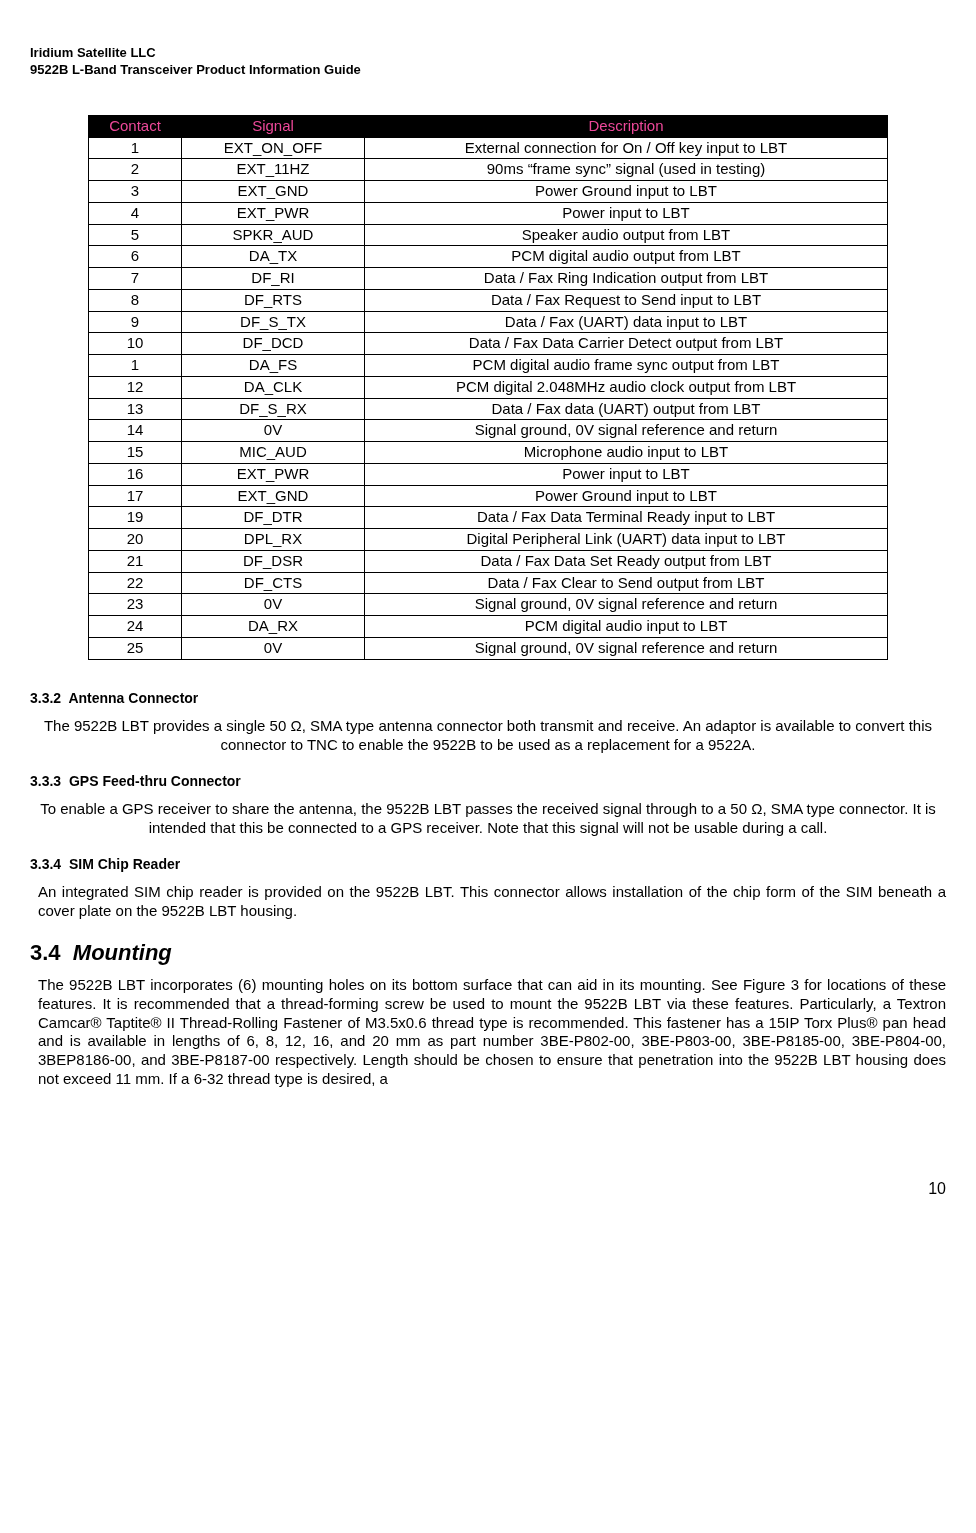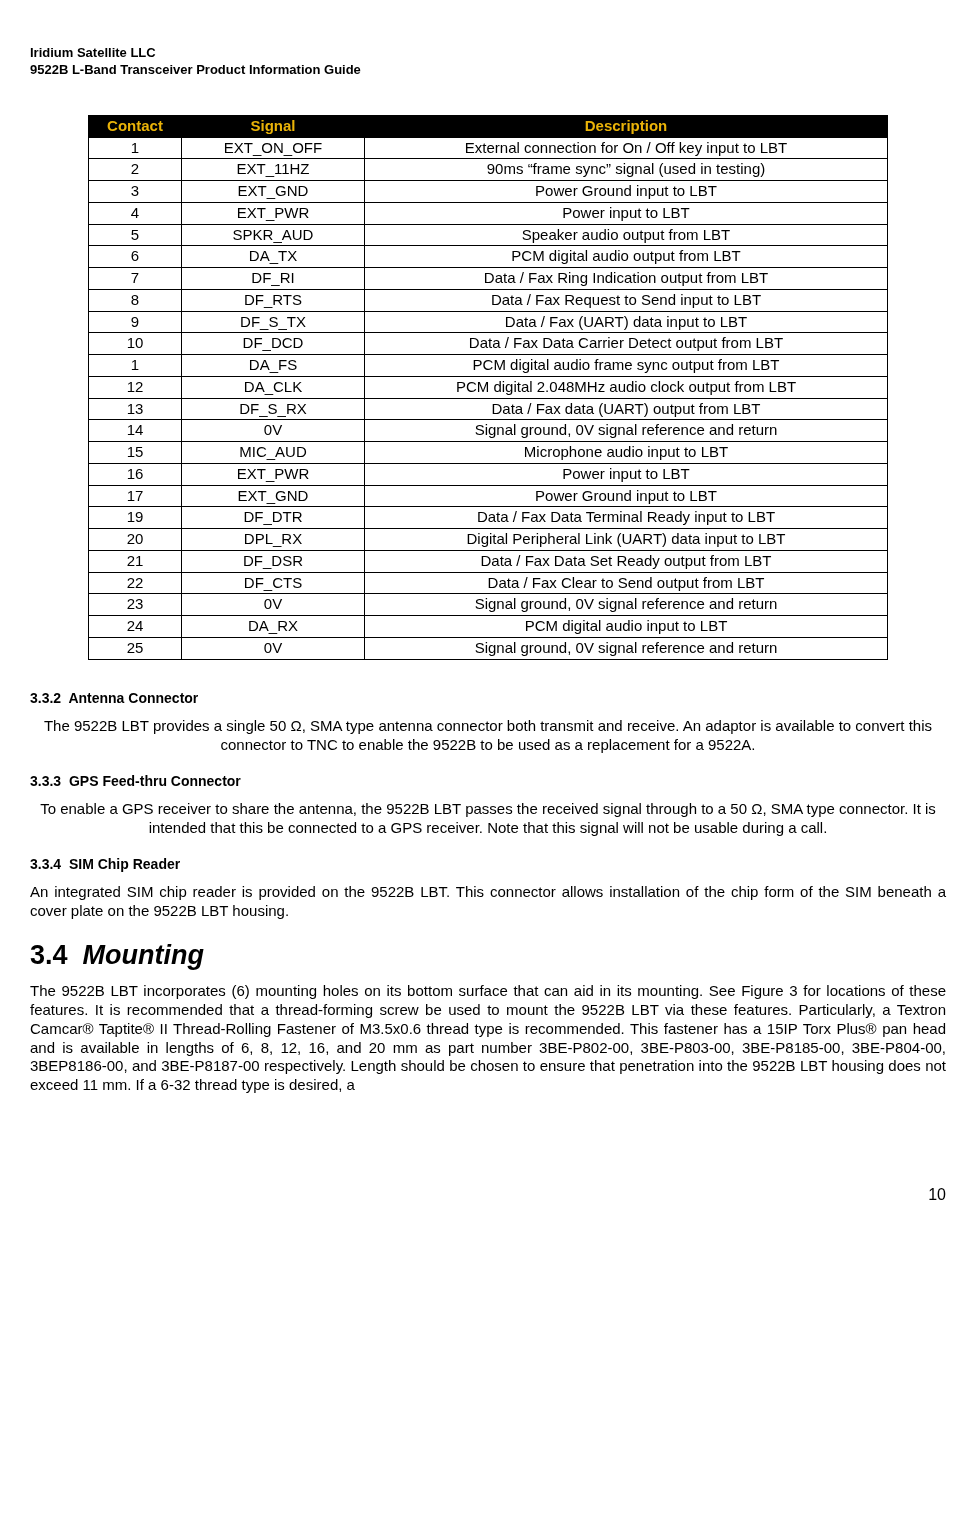--- a/index.html
+++ b/index.html
@@ -21,51 +21,52 @@
     margin-top: 25px;
   }
   table {
     border-collapse: collapse;
     width: 800px;
     margin: 0 auto 30px auto;
     font-size: 15px;
   }
   th {
     background: #000;
-    color: #eab308;
-    font-weight: bold;
+    color: #ec4899;
+    font-weight: normal;
     border: 1px solid #000;
     padding: 1px 4px;
     text-align: center;
   }
   td {
     border: 1px solid #000;
     padding: 1px 6px;
     text-align: center;
   }
   td.col1 { width: 80px; }
   td.col2 { width: 170px; }
   h2 {
     font-size: 14px;
     font-weight: bold;
     margin: 18px 0 10px 0;
   }
   h1 {
-    font-size: 27px;
+    font-size: 22px;
     font-weight: bold;
     font-style: italic;
     margin: 18px 0 10px 0;
   }
   h1 .num { font-style: normal; }
   p {
     margin: 0 0 14px 0;
     text-align: center;
   }
   p.just {
     text-align: justify;
+    margin-left: 8px;
   }
   .pagenum {
     text-align: right;
     margin-top: 90px;
     font-size: 16px;
   }
 </style>
 </head>
 <body>
 

